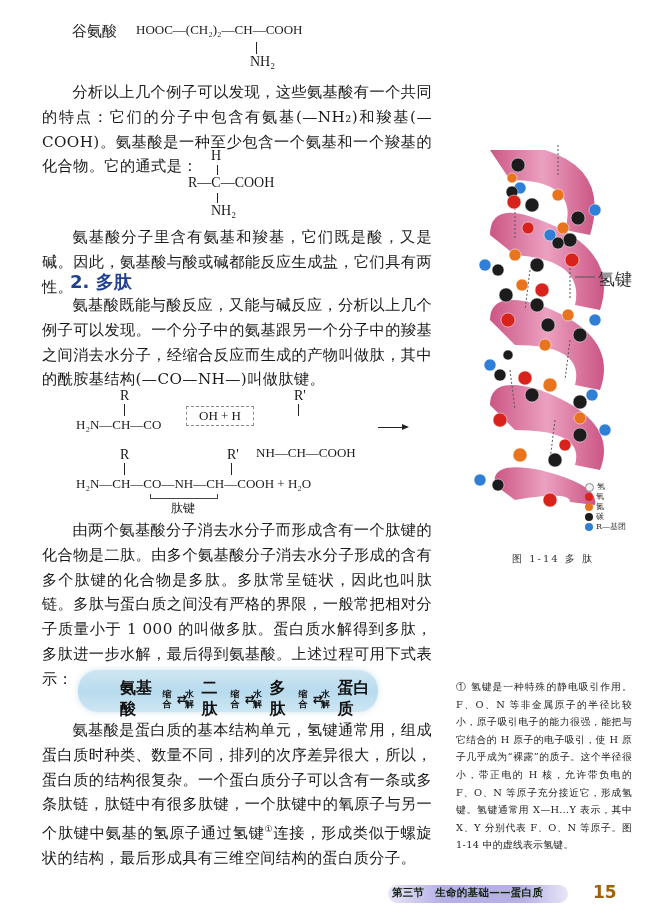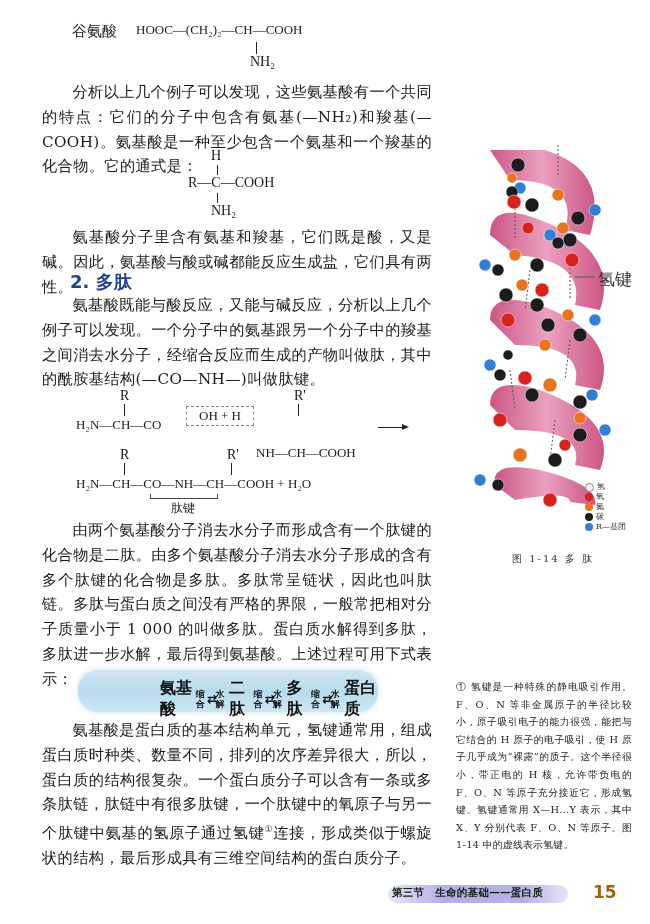--- a/index.html
+++ b/index.html
@@ -24,21 +24,21 @@
   }
   .vline { position:absolute; width:1px; background:#222; }
   .banner {
     position:absolute; left:78px; top:670px; width:300px; height:42px;
     background:linear-gradient(180deg,#cfe6f2 0%,#b8dbee 50%,#cde6f3 100%);
     border-radius:20px;
     box-shadow:0 0 6px #cfe4ef;
   }
   .banner-row {
     position:absolute; left:42px; top:8px; display:flex; align-items:center;
-    font-family:"DejaVu Sans", sans-serif; font-size:16px; color:#111; font-weight:bold;margin-left:40px;
+    font-family:"DejaVu Sans", sans-serif; font-size:16px; color:#111; font-weight:bold;
   }
   .eq { display:inline-flex; flex-direction:row; align-items:center; margin:0 2px; font-size:9px; font-weight:bold; line-height:10px; }
   .eq .arrows { font-size:12px; line-height:8px; letter-spacing:-2px; }
   .note {
     position:absolute; left:456px; top:678px; width:176px;
     font-size:9.8px; line-height:17.6px; letter-spacing:0.3px; text-align:justify;
     color:#222;
   }
   .footer-pill {
     position:absolute; left:388px; top:885px; width:180px; height:18px;

